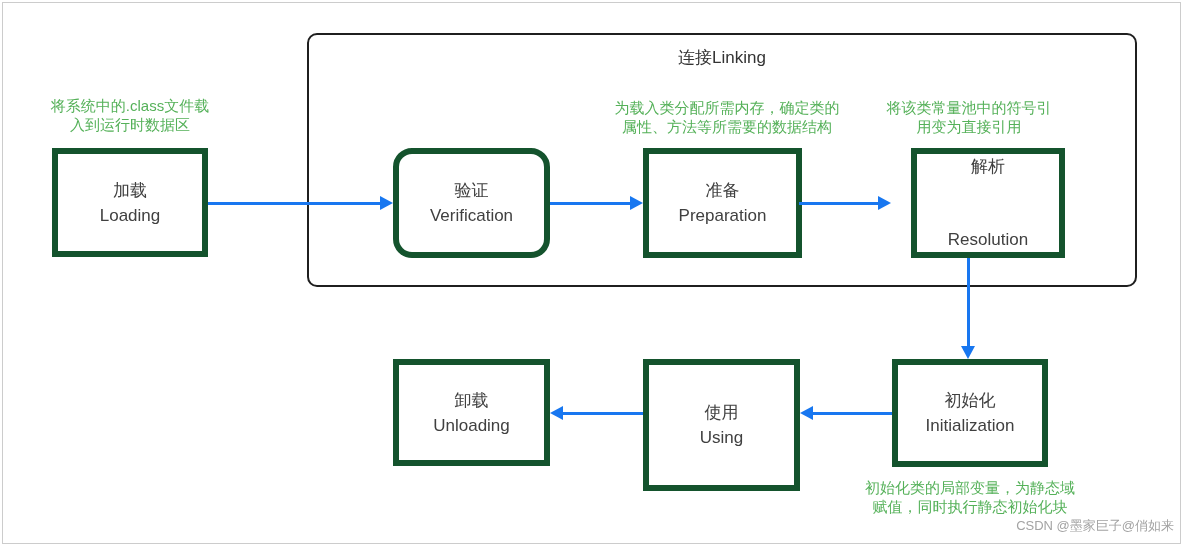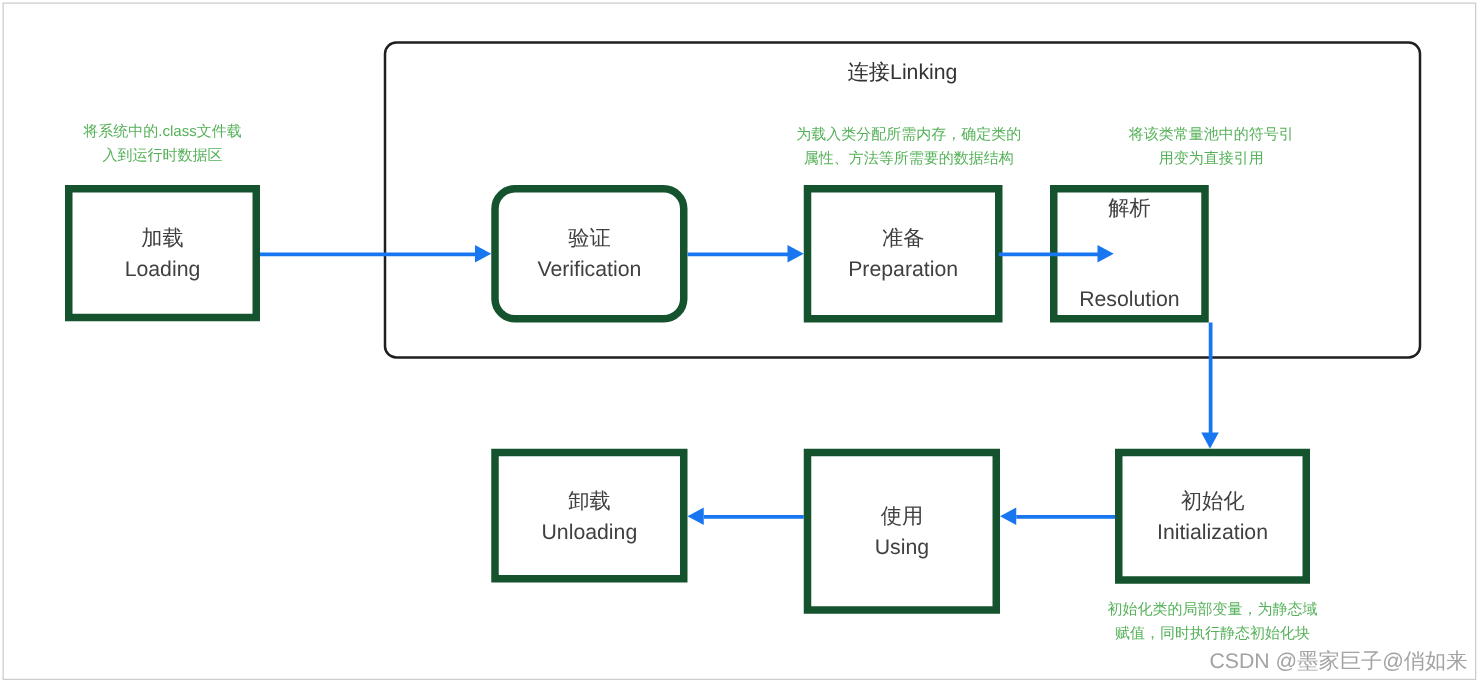--- a/index.html
+++ b/index.html
@@ -29,27 +29,27 @@
   .node {
     position:absolute;
     border:6px solid #14532d; background:#ffffff;
     display:flex; flex-direction:column; justify-content:center; align-items:center;
     font-size:17px; line-height:25px; color:#404040; text-align:center;
     z-index:2;
   }
   #node-loading        { left:52px;  top:148px; width:156px; height:109px; }
   #node-verification   { left:393px; top:148px; width:157px; height:110px;border-radius:19px; }
   #node-preparation    { left:643px; top:148px; width:159px; height:110px; }
-  #node-resolution     { left:840px; top:148px; width:127px; height:110px;gap:48px; }
+  #node-resolution     { left:911px; top:148px; width:154px; height:110px;gap:48px; }
   #node-initialization { left:892px; top:359px; width:156px; height:108px; }
   #node-using          { left:643px; top:359px; width:157px; height:132px; }
   #node-unloading      { left:393px; top:359px; width:157px; height:107px; }
   
   .note {
-    position:absolute; color:#55b159; font-size:12px; line-height:19px;
+    position:absolute; color:#55b159; font-size:15px; line-height:19px;
     text-align:center; z-index:1;
   }
   #note-loading        { left:30px;  top:96px;  width:200px; }
   #note-verification   { left:356px; top:98px;  width:230px; }
   #note-preparation    { left:587px; top:98px;  width:280px; }
   #note-resolution     { left:854px; top:98px;  width:230px; }
   #note-initialization { left:845px; top:478px; width:250px; }
   
   .h-line { position:absolute; height:3px; background:#1877f0; z-index:3; }
   .v-line { position:absolute; width:3px;  background:#1877f0; z-index:3; }
@@ -64,21 +64,21 @@
     border-right:13px solid #1877f0;
   }
   .head-down {
     position:absolute; width:0; height:0; z-index:3;
     border-left:7px solid transparent; border-right:7px solid transparent;
     border-top:13px solid #1877f0;
   }
   
   .watermark {
     position:absolute; right:12px; top:517px;
-    font-size:17px; color:#a3a3a3; z-index:4;
+    font-size:13px; color:#a3a3a3; z-index:4;
   }
 </style>
 </head>
 <body>
 
 <div class="canvas">
   <div class="frame"></div>
 
   <div class="group">
     <div class="group-title">连接Linking</div>

